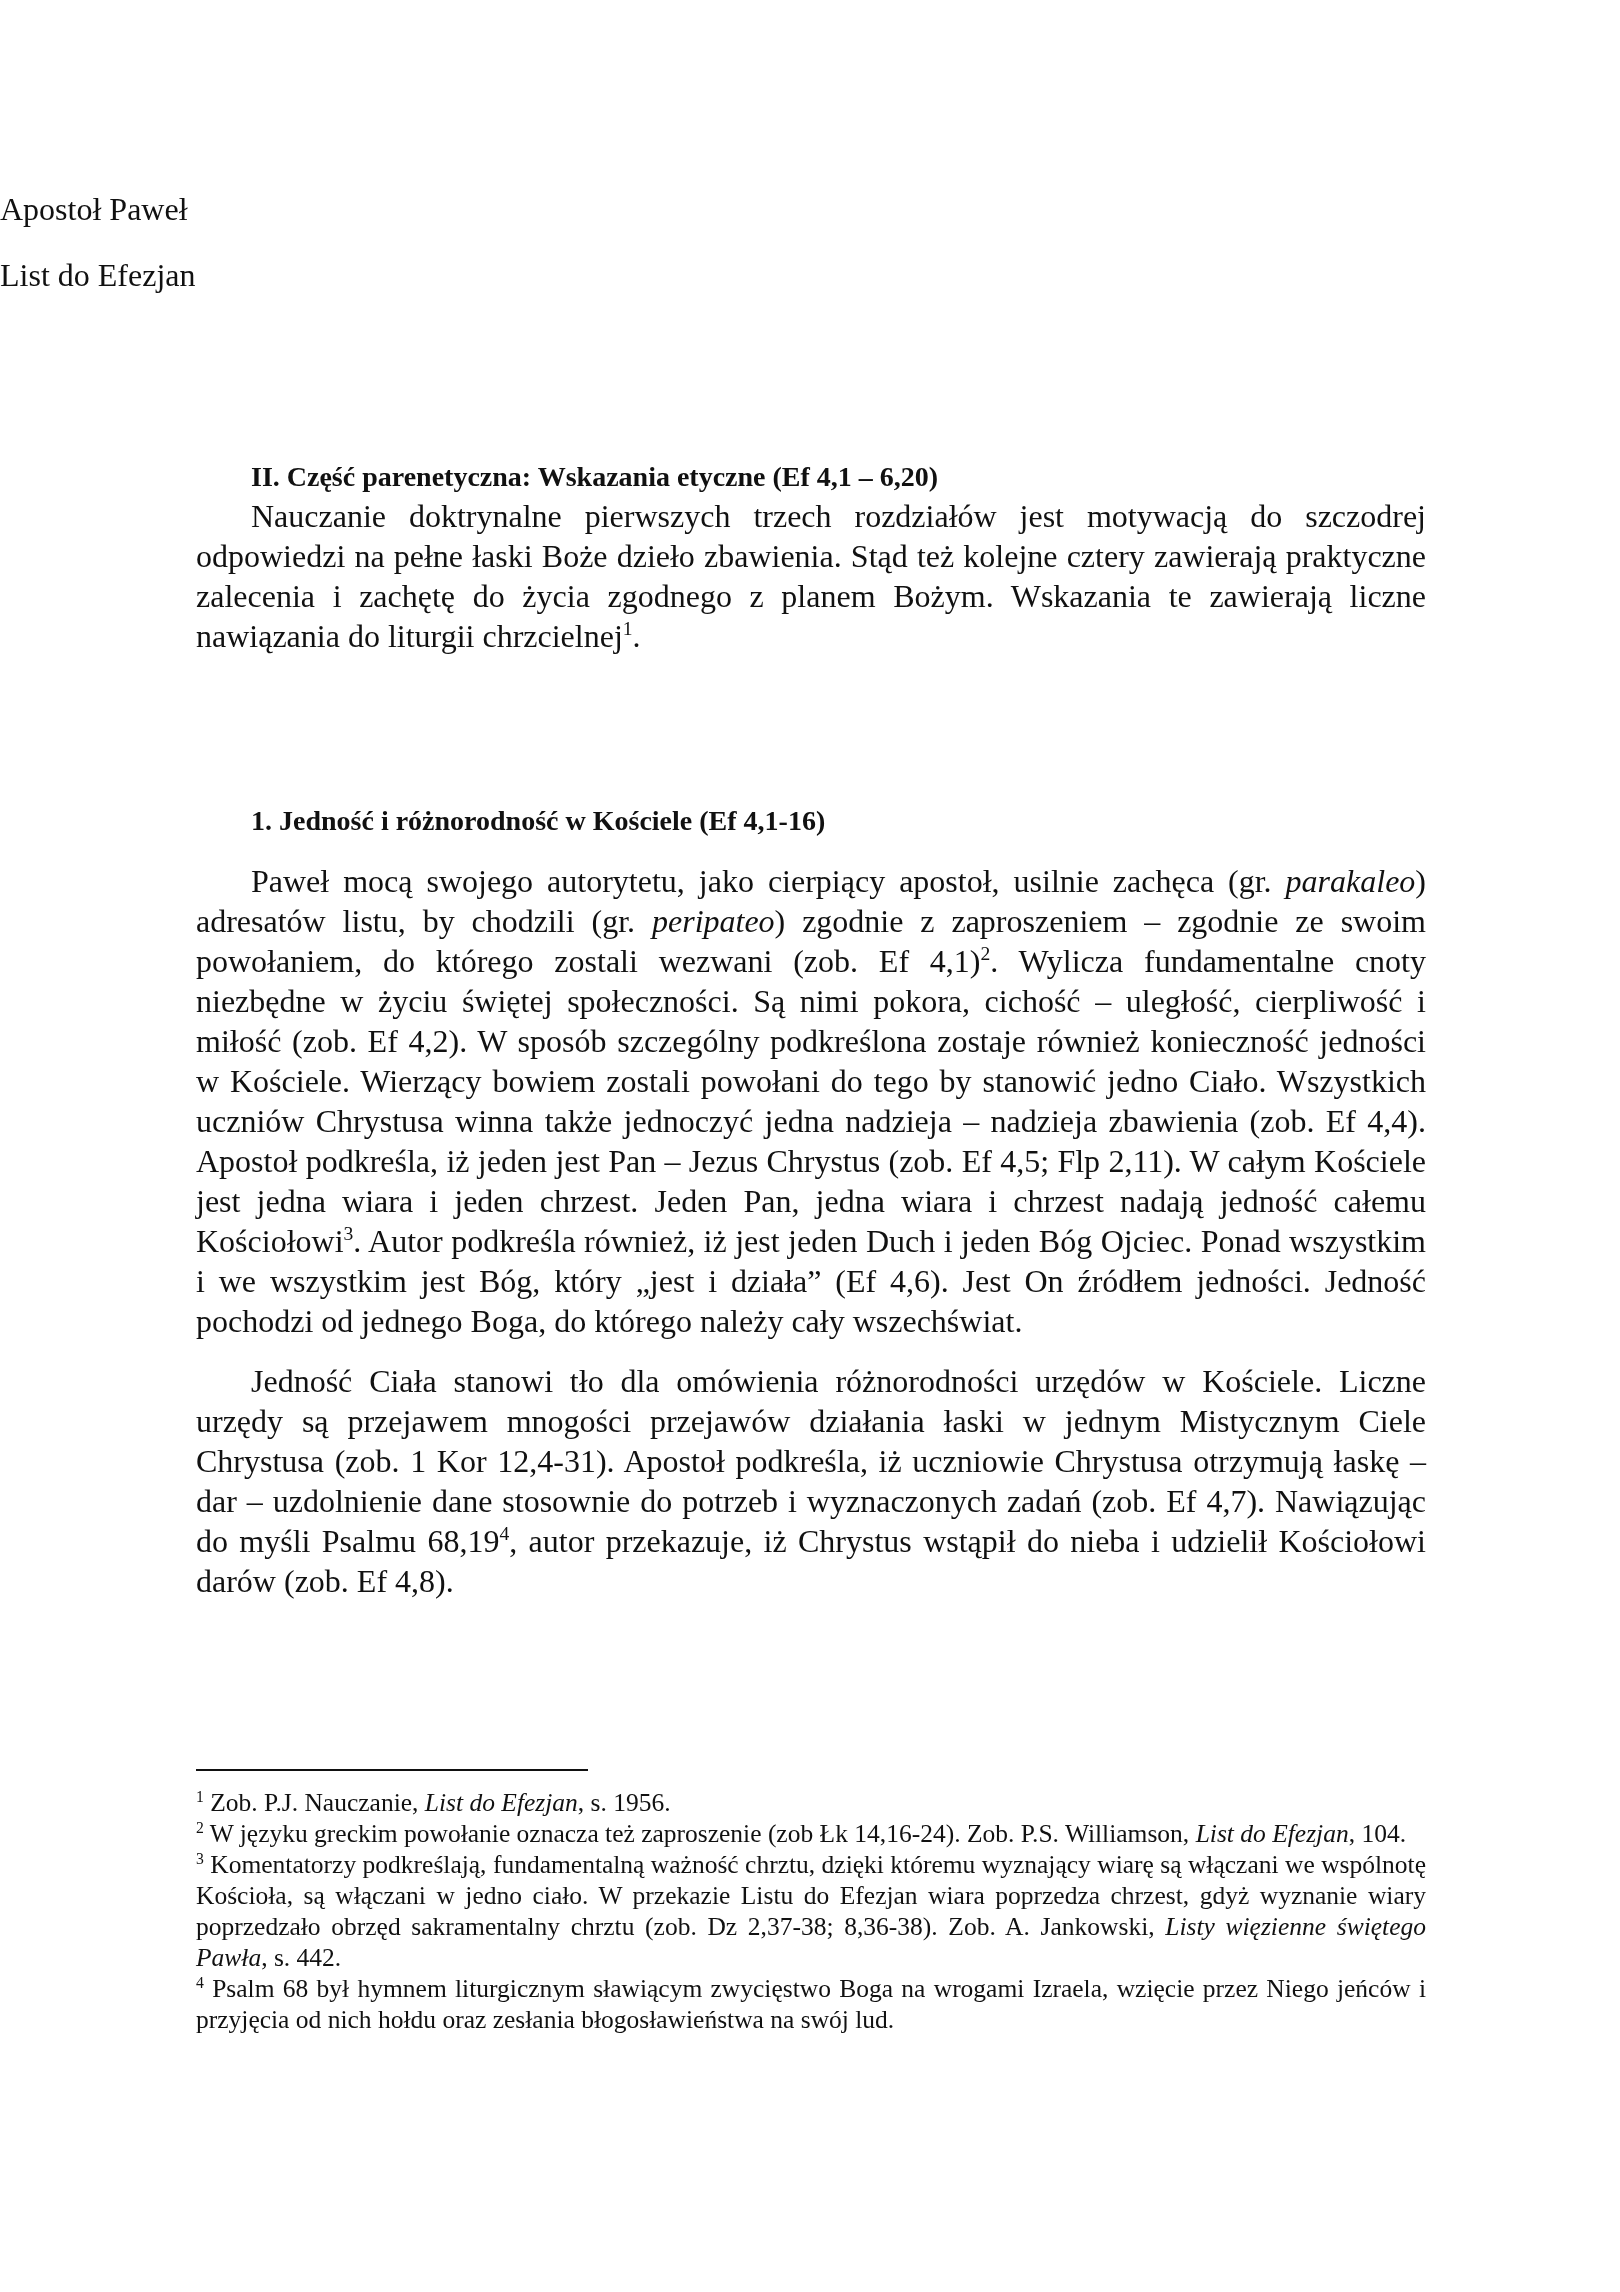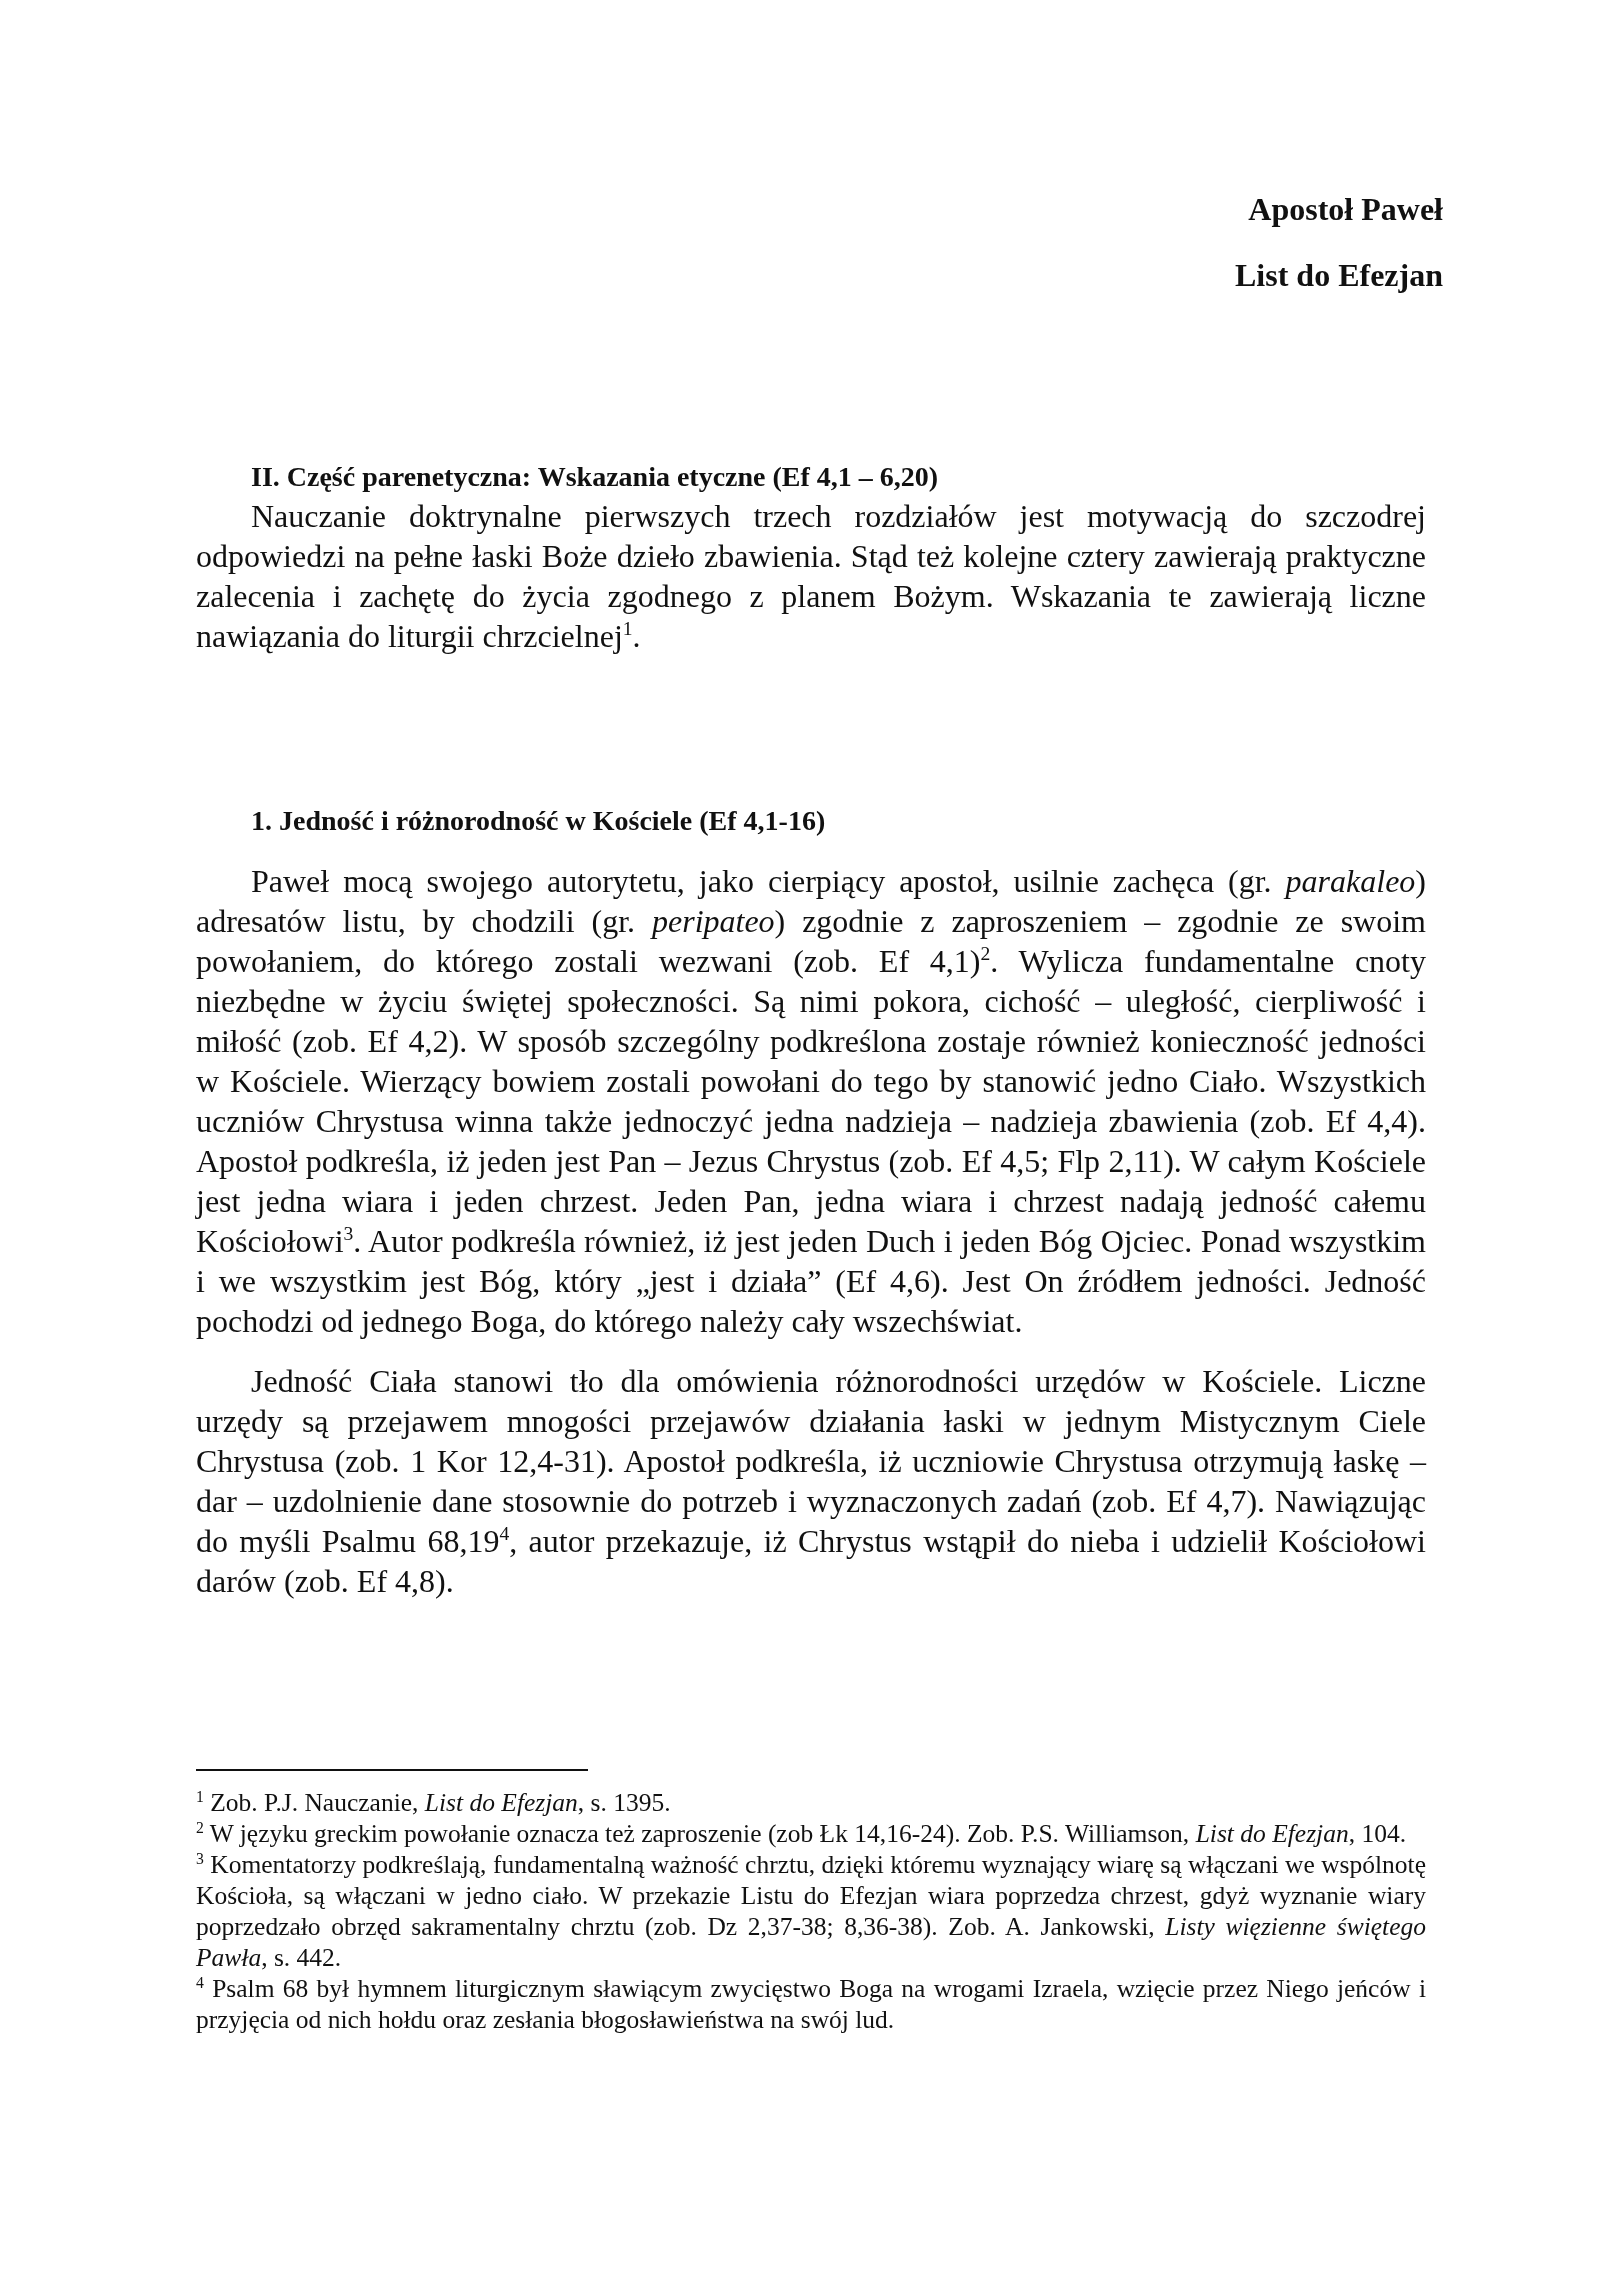--- a/index.html
+++ b/index.html
@@ -1,21 +1,21 @@
 <!DOCTYPE html>
 <html><head>
 <meta charset="utf-8">
 <style>
   html, body { margin: 0; padding: 0; background: #ffffff; }
   body {
     width: 1620px; height: 2293px; position: relative; overflow: hidden;
     font-family: "Liberation Serif", "DejaVu Serif", serif; color: #111;
   }
   .page { position: absolute; left: 0; top: 0; width: 1620px; height: 2293px; }
-  .title-block { position: absolute; left: 0; width: 1443px; text-align: right; font-weight: bold; font-size: 32px; }
+  .title-block { position: absolute; left: 0; width: 1443px; text-align: left; font-weight: normal; font-size: 32px; }
   .t1 { top: 191px; } .t2 { top: 257px; } .t3 { top: 316px; }
   .content { position: absolute; left: 196px; width: 1230px; }
   h2.sec { font-size: 28px; font-weight: bold; margin: 0; line-height: 39px; padding-left: 55px; }
   p.body {
     margin: 0; font-size: 32px; line-height: 40px; text-align: justify; text-indent: 55px;
   }
   sup { font-size: 19.6px; line-height: 0; vertical-align: super; }
   .footnotes { position: absolute; left: 196px; width: 1230px; top: 1769px; }
   .fn-rule { width: 392px; border-top: 2px solid #111; height: 0; margin-bottom: 15.7px; }
   .fn { font-size: 25.5px; line-height: 31px; text-align: justify; margin: 0; }
@@ -36,20 +36,20 @@
   </div>
 
   <div class="content" style="top:801px;">
     <h2 class="sec">1. Jedność i różnorodność w Kościele (Ef 4,1-16)</h2>
     <p class="body" style="margin-top:20.6px;"><span>Paweł mocą swojego autorytetu, jako cierpiący apostoł, usilnie zachęca (gr. </span><i>parakaleo</i><span>) adresatów listu, by chodzili (gr. </span><i>peripateo</i><span>) zgodnie z zaproszeniem – zgodnie ze swoim powołaniem, do którego zostali wezwani (zob. Ef 4,1)</span><sup>2</sup><span>. Wylicza fundamentalne cnoty niezbędne w życiu świętej społeczności. Są nimi pokora, cichość – uległość, cierpliwość i miłość (zob. Ef 4,2). W sposób szczególny podkreślona zostaje również konieczność jedności w Kościele. Wierzący bowiem zostali powołani do tego by stanowić jedno Ciało. Wszystkich uczniów Chrystusa winna także jednoczyć jedna nadzieja – nadzieja zbawienia (zob. Ef 4,4). Apostoł podkreśla, iż jeden jest Pan – Jezus Chrystus (zob. Ef 4,5; Flp 2,11). W całym Kościele jest jedna wiara i jeden chrzest. Jeden Pan, jedna wiara i chrzest nadają jedność całemu Kościołowi</span><sup>3</sup><span>. Autor podkreśla również, iż jest jeden Duch i jeden Bóg Ojciec. Ponad wszystkim i we wszystkim jest Bóg, który „jest i działa” (Ef 4,6). Jest On źródłem jedności. Jedność pochodzi od jednego Boga, do którego należy cały wszechświat.</span></p>
     <p class="body" style="margin-top:20.6px;"><span>Jedność Ciała stanowi tło dla omówienia różnorodności urzędów w Kościele. Liczne urzędy są przejawem mnogości przejawów działania łaski w jednym Mistycznym Ciele Chrystusa (zob. 1 Kor 12,4-31). Apostoł podkreśla, iż uczniowie Chrystusa otrzymują łaskę – dar – uzdolnienie dane stosownie do potrzeb i wyznaczonych zadań (zob. Ef 4,7). Nawiązując do myśli Psalmu 68,19</span><sup>4</sup><span>, autor przekazuje, iż Chrystus wstąpił do nieba i udzielił Kościołowi darów (zob. Ef 4,8).</span></p>
   </div>
 
   <div class="footnotes">
     <div class="fn-rule"></div>
-    <p class="fn"><sup>1</sup><span> Zob. P.J. Nauczanie, </span><i>List do Efezjan</i><span>, s. 1395.</span></p>
+    <p class="fn"><sup>1</sup><span> Zob. P.J. Nauczanie, </span><i>List do Efezjan</i><span>, s. 1956.</span></p>
     <p class="fn"><sup>2</sup><span> W języku greckim powołanie oznacza też zaproszenie (zob Łk 14,16-24). Zob. P.S. Williamson, </span><i>List do Efezjan</i><span>, 104.</span></p>
     <p class="fn"><sup>3</sup><span> Komentatorzy podkreślają, fundamentalną ważność chrztu, dzięki któremu wyznający wiarę są włączani we wspólnotę Kościoła, są włączani w jedno ciało. W przekazie Listu do Efezjan wiara poprzedza chrzest, gdyż wyznanie wiary poprzedzało obrzęd sakramentalny chrztu (zob. Dz 2,37-38; 8,36-38). Zob. A. Jankowski, </span><i>Listy więzienne świętego Pawła</i><span>, s. 442.</span></p>
     <p class="fn"><sup>4</sup><span> Psalm 68 był hymnem liturgicznym sławiącym zwycięstwo Boga na wrogami Izraela, wzięcie przez Niego jeńców i przyjęcia od nich hołdu oraz zesłania błogosławieństwa na swój lud.</span><i></i><span></span></p>
   </div>
 
 </div>
 
 
 </body></html>

